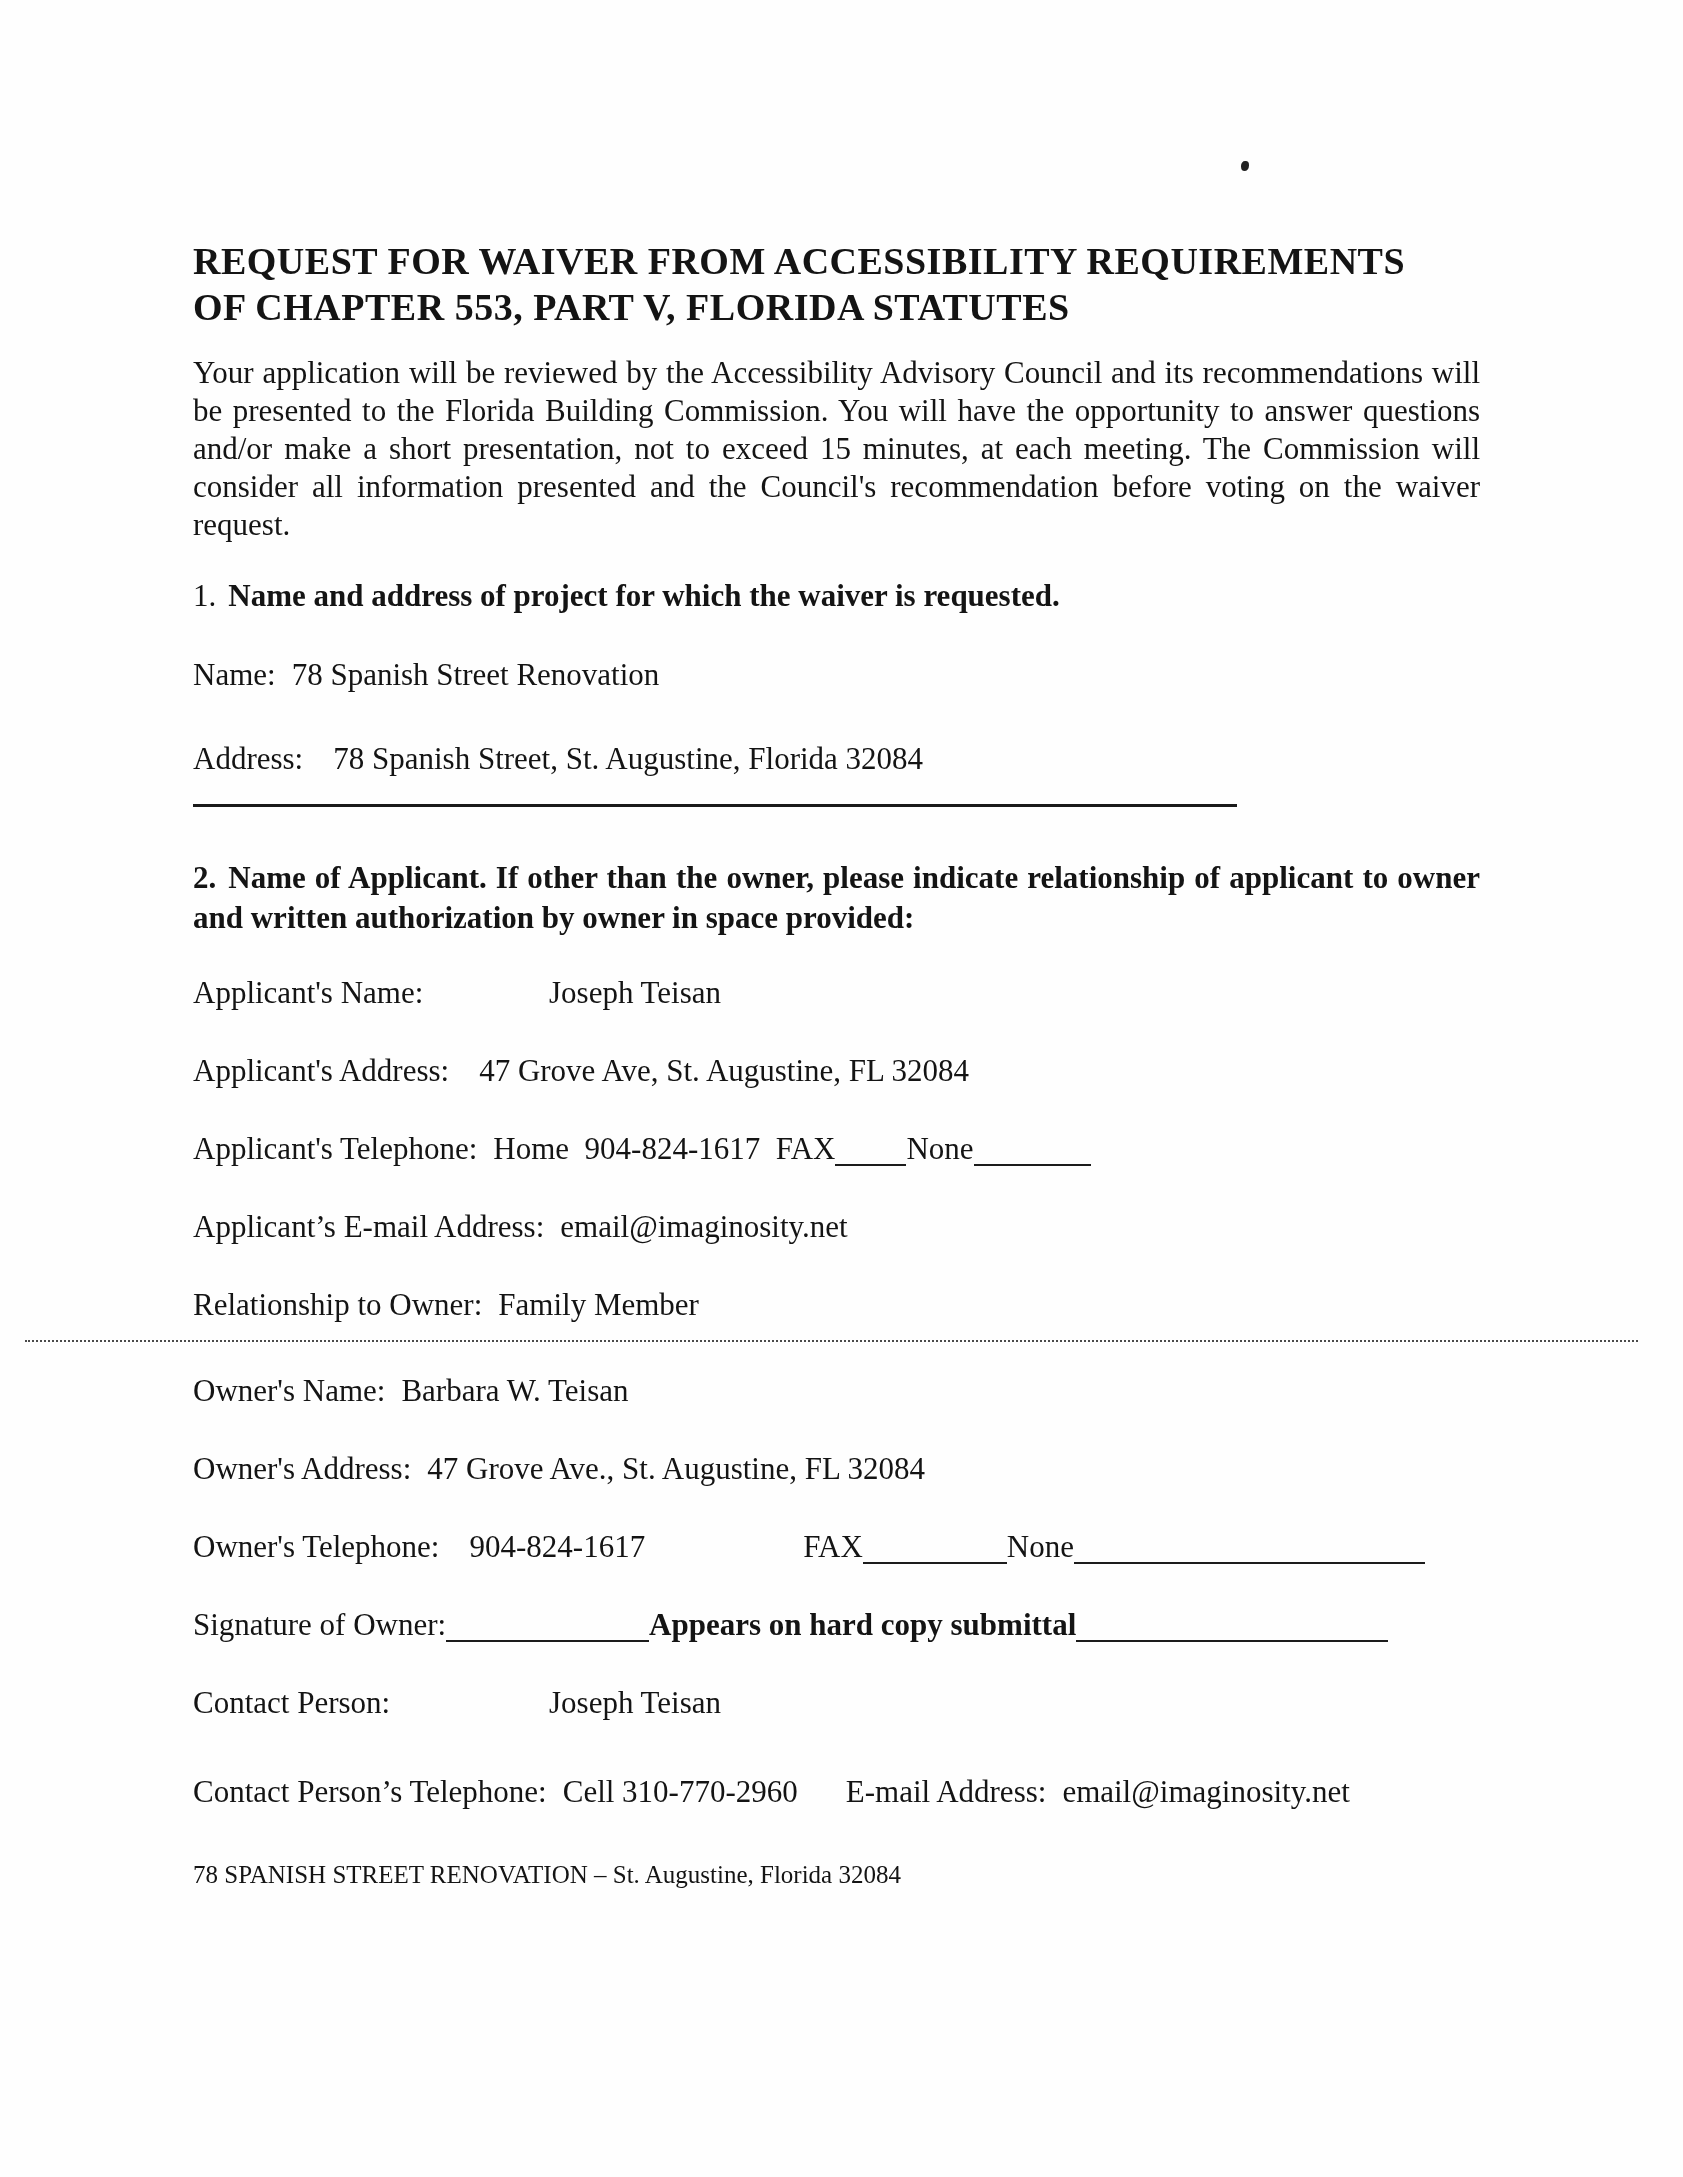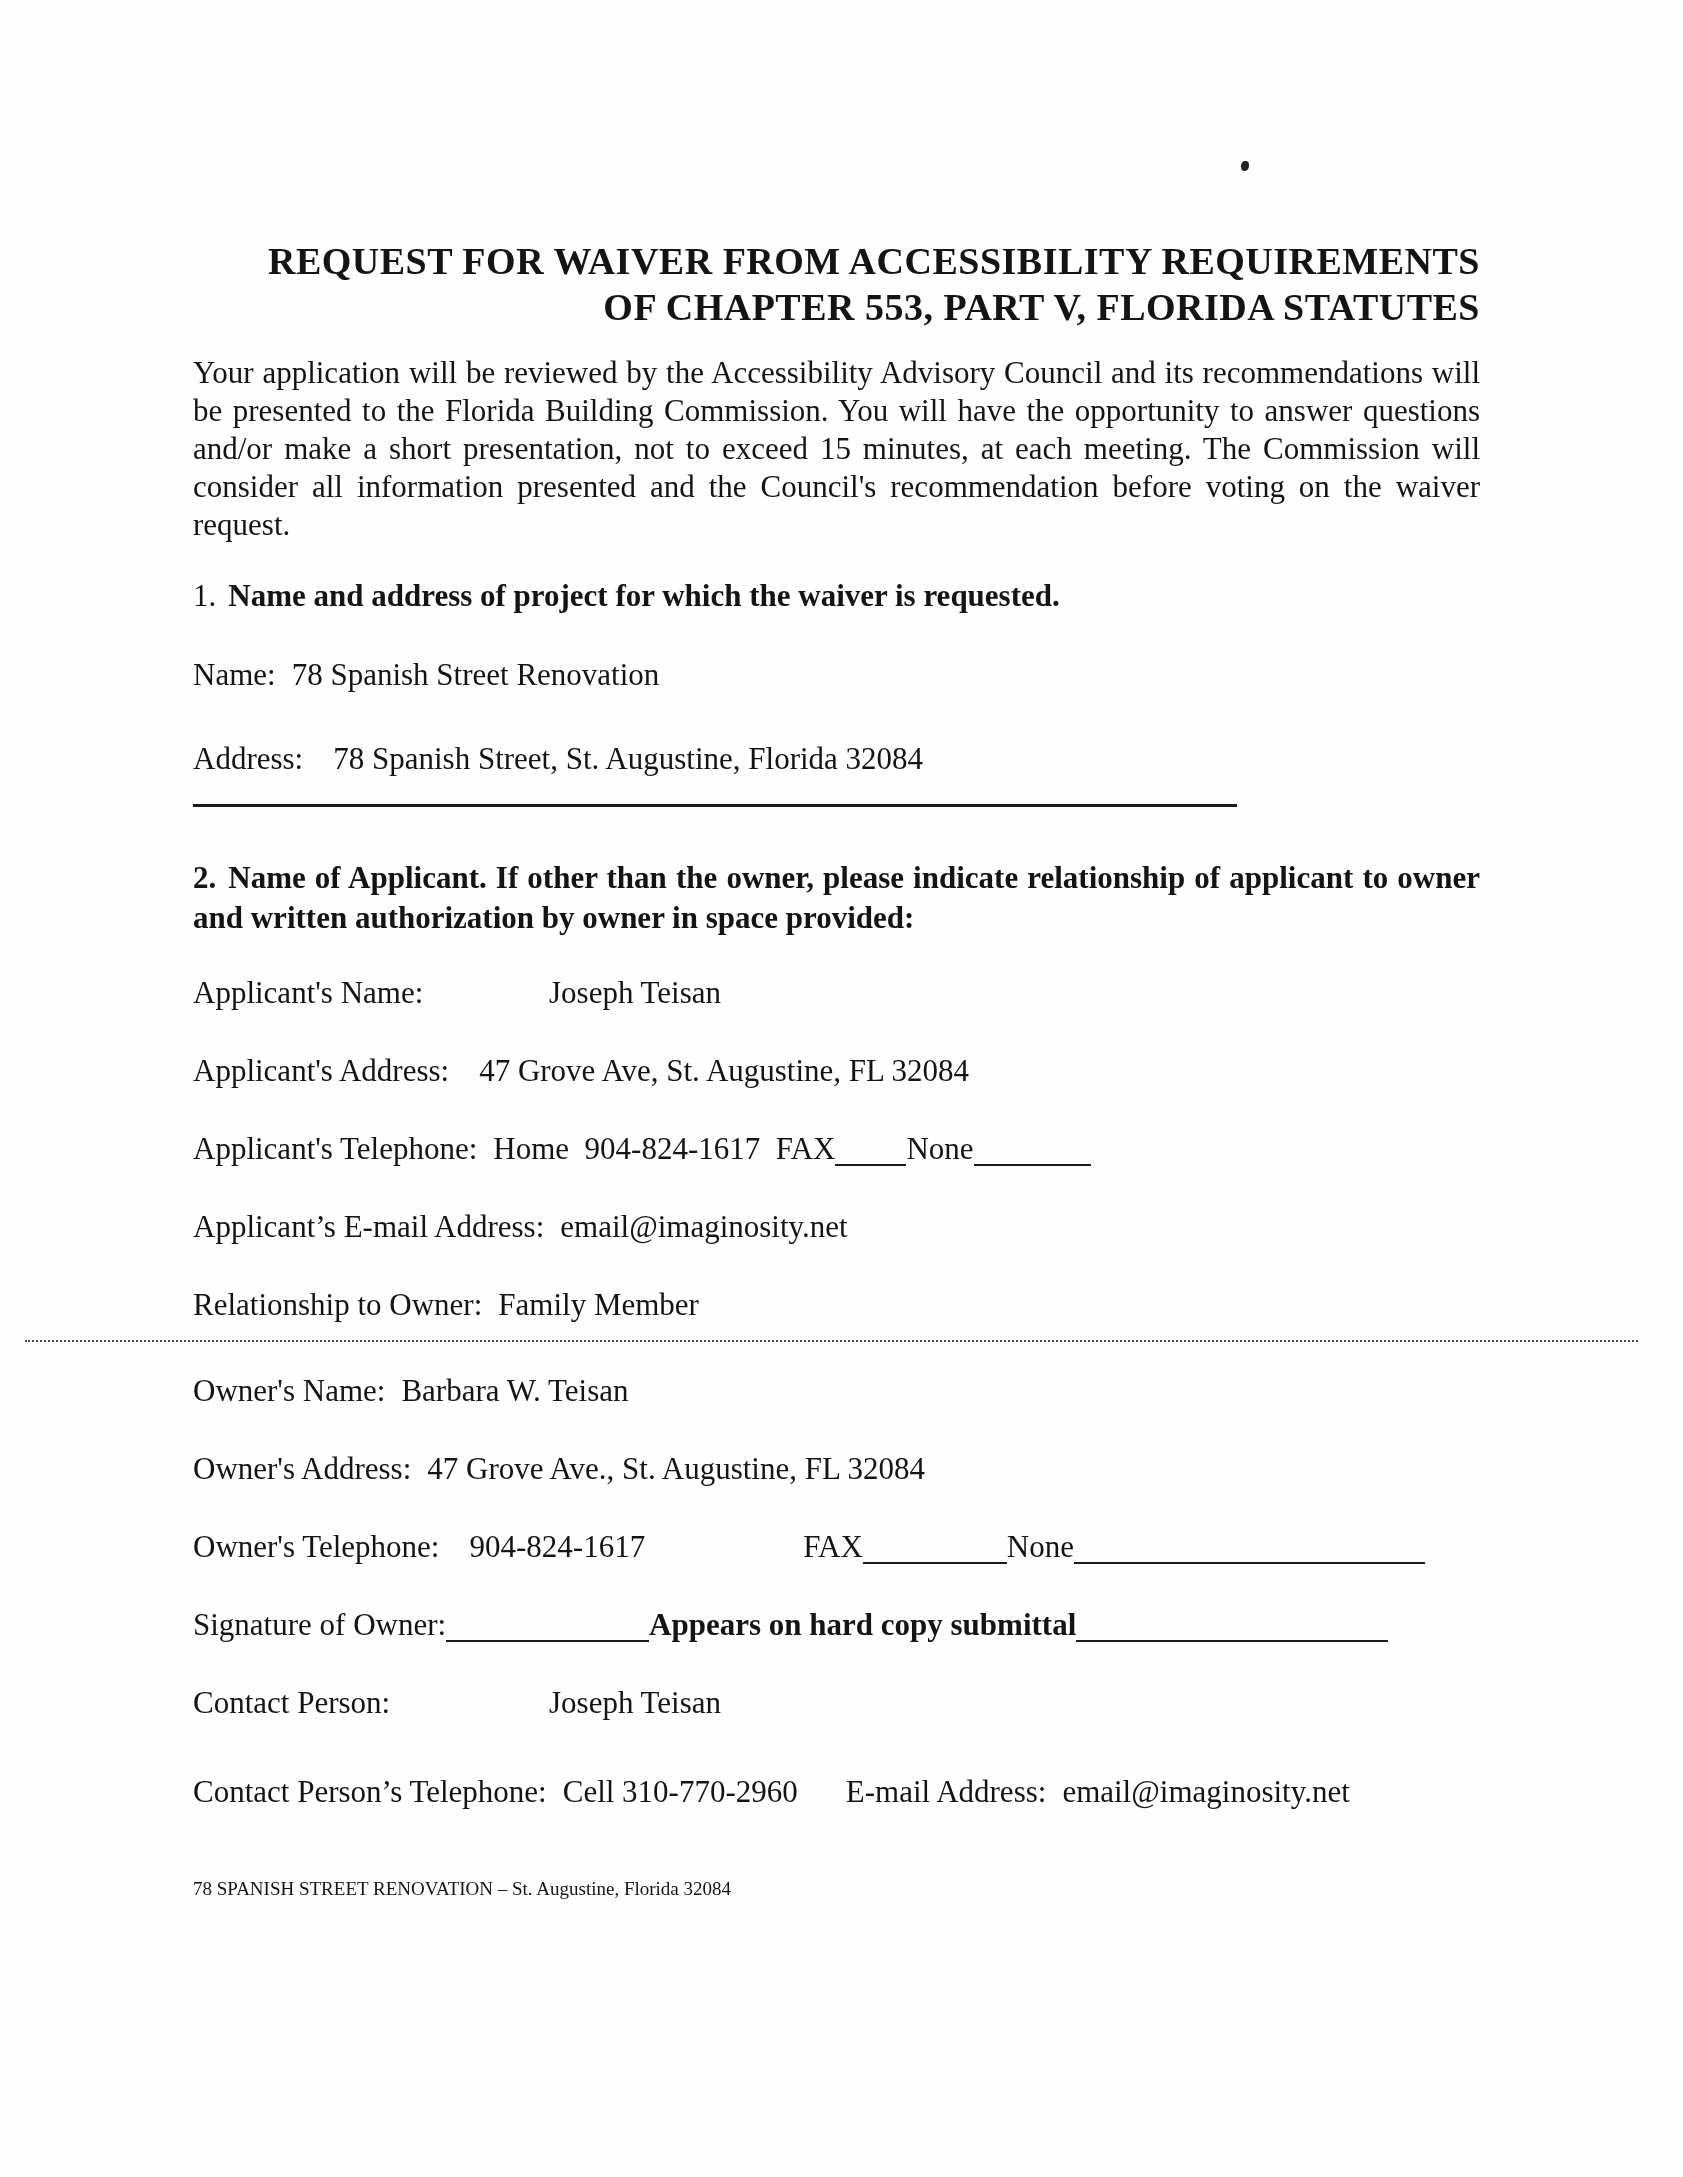--- a/index.html
+++ b/index.html
@@ -17,21 +17,21 @@
     font-family: "Liberation Serif", "DejaVu Serif", serif;
     overflow: hidden;
   }
   .content {
     position: relative;
     padding: 238px 203px 0 193px;
   }
   .content span { white-space: pre-wrap; }
 
   .title-line {
-    text-align: right;
+    text-align: left;
     font-weight: bold;
     font-size: 38px;
     line-height: 46px;
     letter-spacing: 0.5px;
   }
 
   .intro {
     margin-top: 24px;
     font-size: 31px;
     line-height: 38px;
@@ -83,22 +83,22 @@
 
   .divider-dotted {
     margin-top: 16px;
     margin-left: -168px;
     margin-right: -158px;
     border-top: 2px dotted #4a4a4a;
     height: 0;
   }
 
   .footer {
-    margin-top: 60px;
-    font-size: 19px;
+    margin-top: 46px;
+    font-size: 25px;
     line-height: 36px;
   }
 
   .scan-speck {
     position: absolute;
     left: 1241px;
     top: 161px;
     width: 8px;
     height: 10px;
     background: #222;

